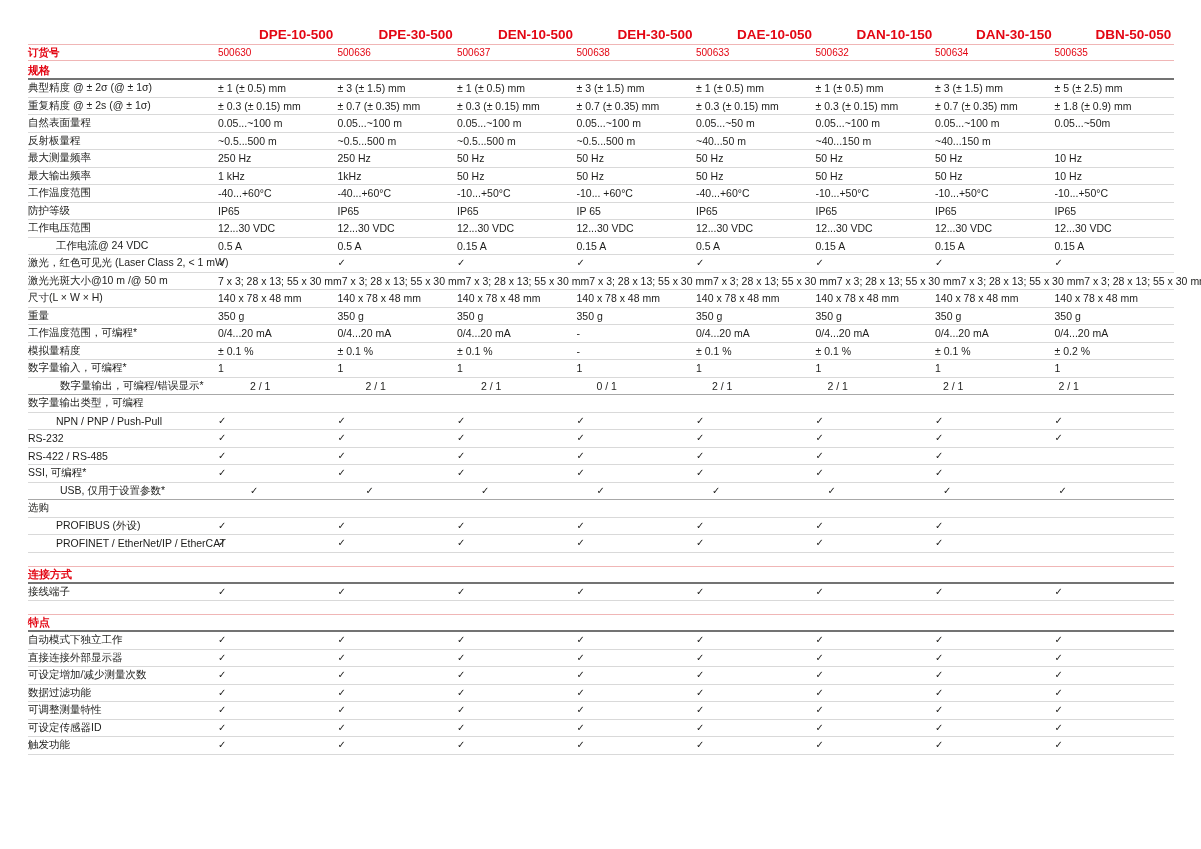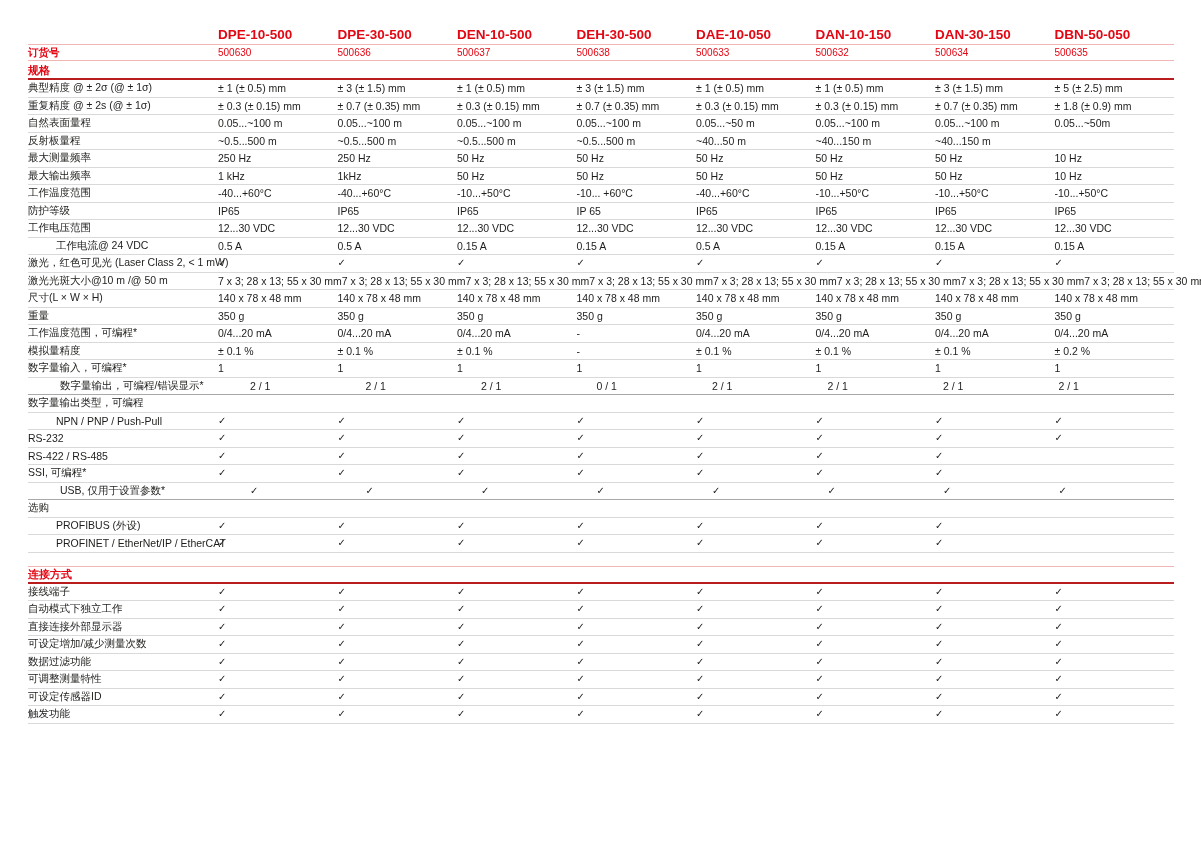--- a/index.html
+++ b/index.html
@@ -11,28 +11,28 @@
   .tbl{position:absolute;left:28px;top:24px;width:1146px;}
   .grid{display:grid;grid-template-columns:190px repeat(8,1fr);align-items:center;}
   .row{height:16.5px;border-bottom:1px solid #d9d9d9;font-size:10.5px;}
   .row.strong{border-bottom:1px solid #a8a8a8;padding-left:32px;}
   .row .lbl{white-space:nowrap;overflow:visible;}
   .row .lbl.ind{padding-left:28px;}
   .cell{white-space:nowrap;overflow:visible;line-height:1;}
   .check{font-size:10px;}
 
   .hdr-row{height:20px;border-bottom:1px solid #f0b6b6;align-items:end;}
-  .hdr-row .cell{font-weight:bold;font-size:13.5px;color:#e30613;padding-bottom:3px;}
+  .hdr-row .cell{font-weight:bold;font-size:13.5px;color:#e30613;padding-bottom:3px;margin-left:41px;}
 
   .order-row{height:15px;border-bottom:1px solid #f0b6b6;font-size:10px;}
   .order-row .cell{color:#e30613;}
   .order-row .lbl{color:#e30613;font-weight:bold;font-size:10.5px;}
 
   .sect{
-    height:15px;border-bottom:2px solid #b91c1c;border-top:1px solid #f0b6b6;
+    height:15px;border-bottom:2px solid #737373;border-top:1px solid #f0b6b6;
     font-weight:bold;font-size:11px;color:#e30613;
     display:flex;align-items:center;margin-top:13px;
   }
   .sect.first{margin-top:2px;border-top:none;}
 </style>
 </head>
 <body>
 
 <div class="tbl" id="tbl">
     <div class="grid hdr-row">
@@ -364,20 +364,23 @@
       <div class="lbl">接线端子</div>
       <div class="cell check">✓</div>
       <div class="cell check">✓</div>
       <div class="cell check">✓</div>
       <div class="cell check">✓</div>
       <div class="cell check">✓</div>
       <div class="cell check">✓</div>
       <div class="cell check">✓</div>
       <div class="cell check">✓</div>
     </div>
+    <div class="sect">
+      <span>特点</span>
+    </div>
     <div class="grid row">
       <div class="lbl">自动模式下独立工作</div>
       <div class="cell check">✓</div>
       <div class="cell check">✓</div>
       <div class="cell check">✓</div>
       <div class="cell check">✓</div>
       <div class="cell check">✓</div>
       <div class="cell check">✓</div>
       <div class="cell check">✓</div>
       <div class="cell check">✓</div>

